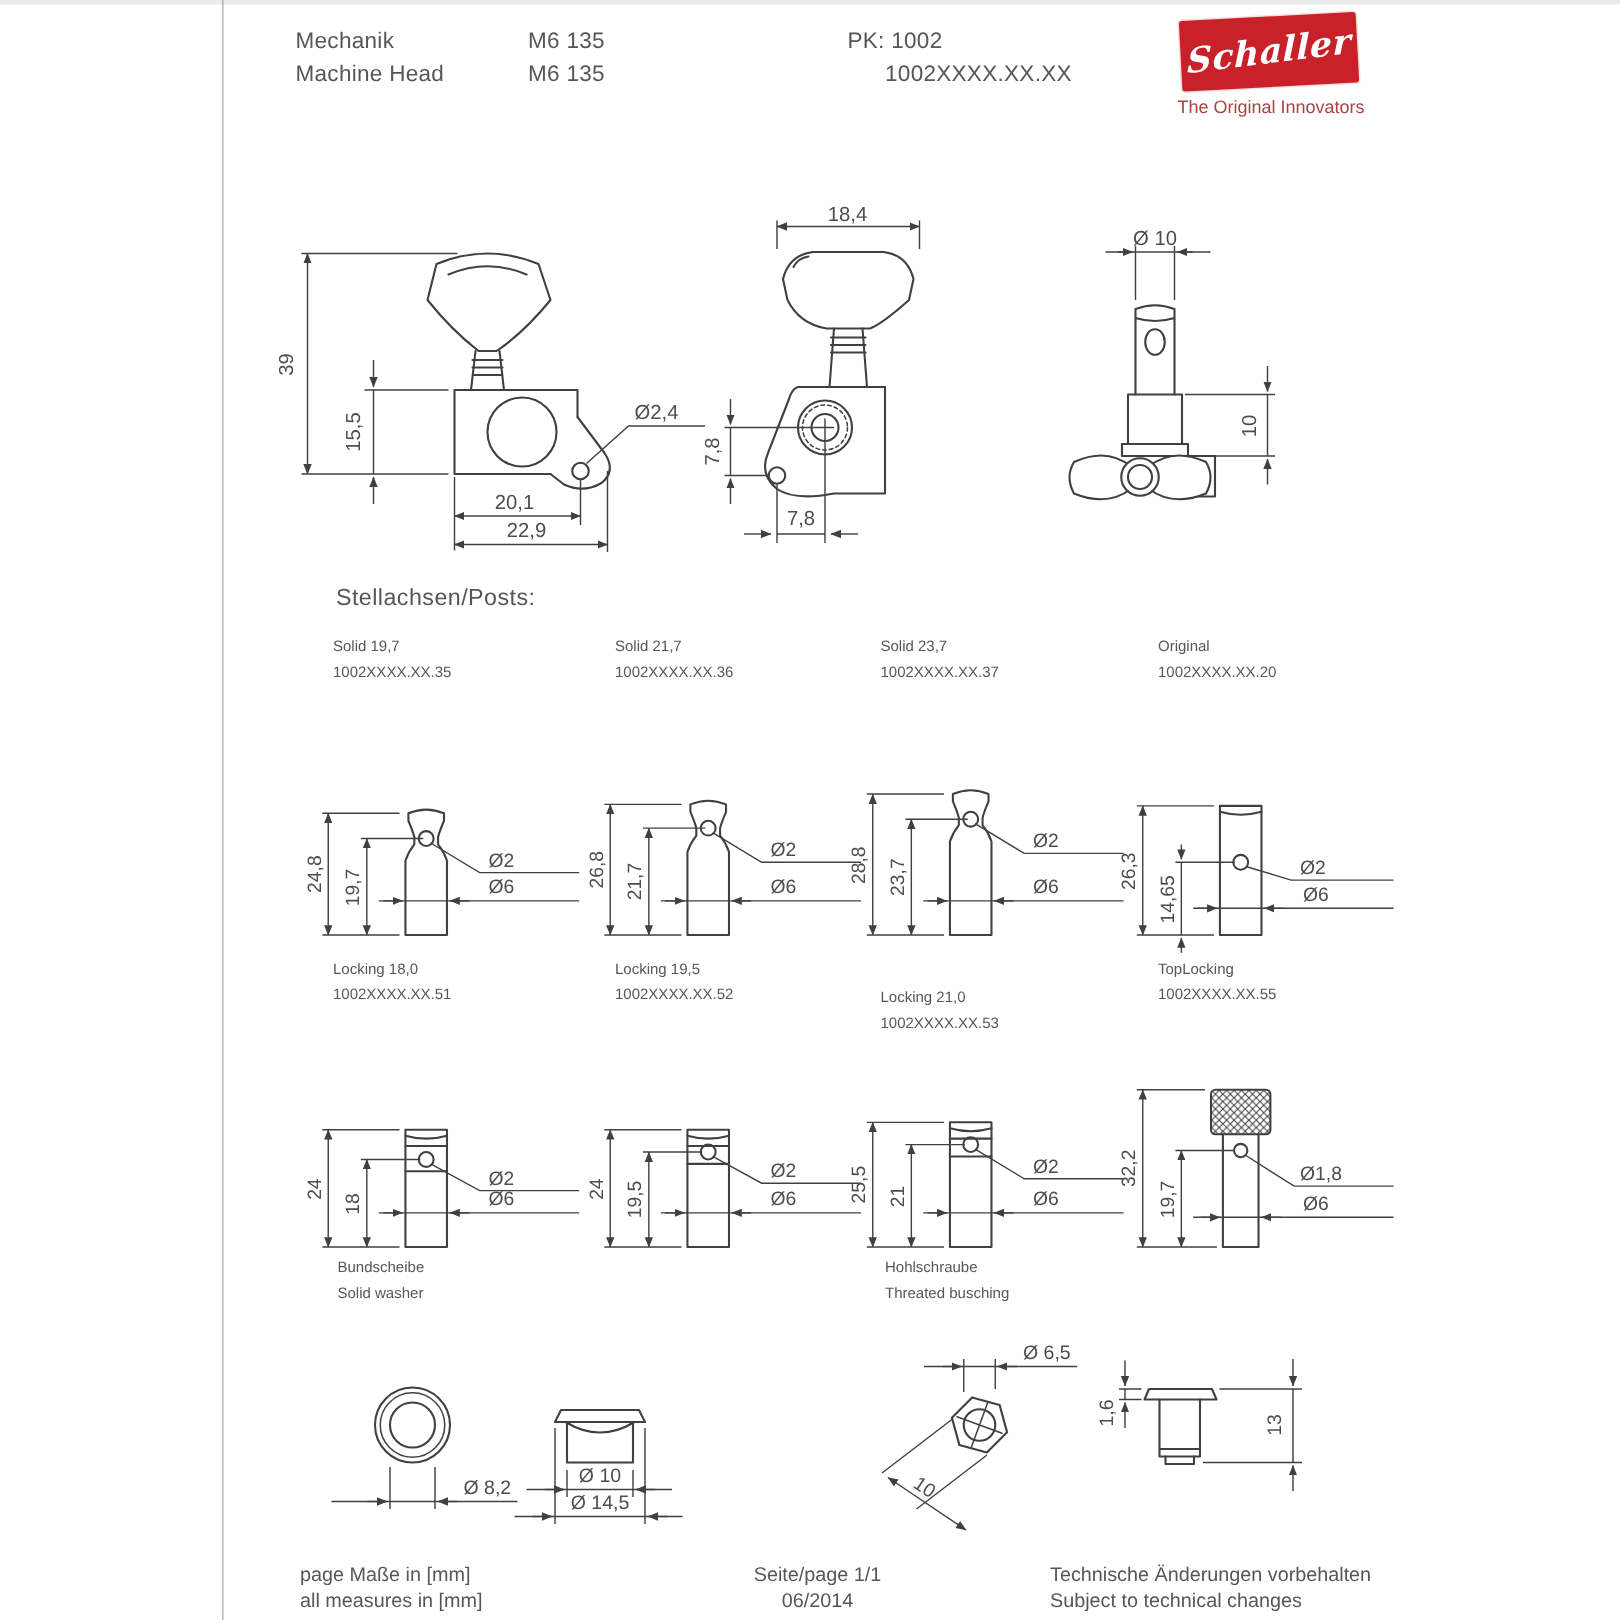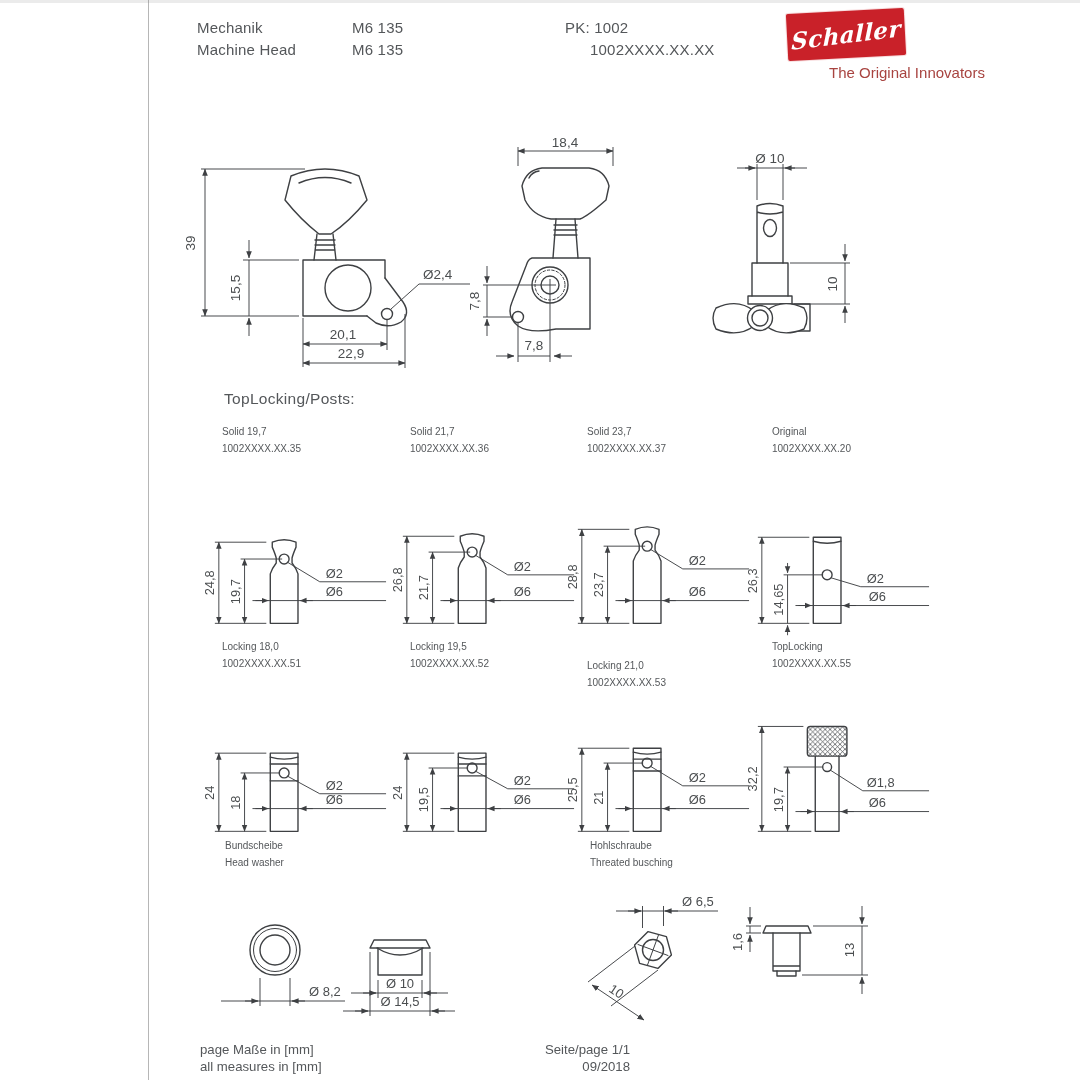--- a/index.html
+++ b/index.html
@@ -10,21 +10,21 @@
   .pageedge{left:148px;top:0;width:1px;height:1080px;background:#7a7a7a;opacity:.55}
   .t15{font-size:15px;letter-spacing:.2px;white-space:nowrap}
   .lbl{font-size:10px;line-height:16.5px;white-space:nowrap}
   .title{font-size:15.5px;letter-spacing:.3px;white-space:nowrap}
   .foot{font-size:13.2px;line-height:17px;white-space:nowrap}
   .logo{left:787px;top:11px;width:118px;height:47px;background:#c92129;transform:rotate(-3deg);
         border-radius:2px;display:flex;align-items:center;justify-content:center;
         box-shadow:0 0 0 1px rgba(201,33,41,.15)}
   .logo span{color:#fff;font-family:"DejaVu Serif",serif;font-style:italic;font-weight:bold;
         font-size:23px;transform:rotate(-4deg) skewX(-8deg);letter-spacing:.5px}
-  .tag{left:829px;top:64px;width:124px;font-size:15px;color:#a84440;text-align:right;white-space:nowrap}
+  .tag{left:785px;top:64px;width:124px;font-size:12px;color:#a84440;text-align:right;white-space:nowrap}
   svg.drw{position:absolute;overflow:visible}
   .ol{fill:none;stroke:#3e4043;stroke-width:1.4;stroke-linejoin:round;stroke-linecap:round}
   .olw{fill:#fff;stroke:#3e4043;stroke-width:1.4;stroke-linejoin:round;stroke-linecap:round}
   .dl{fill:none;stroke:#3e4043;stroke-width:.95;stroke-linecap:butt}
   .dsh{stroke-dasharray:2.5,2}
   .dt{font-family:"Liberation Sans",sans-serif;font-size:13px;fill:#4b4e50}
   .dt2{font-family:"Liberation Sans",sans-serif;font-size:13.5px;fill:#4b4e50}
 </style>
 </head>
 <body>
@@ -132,21 +132,21 @@
       <line x1="95" y1="30" x2="85" y2="30" marker-end="url(#arr)"></line>
       <path d="M90,125 H150 M94,166 H150"></path>
       <line x1="145" y1="106" x2="145" y2="123" marker-end="url(#arr)"></line>
       <line x1="145" y1="185" x2="145" y2="168" marker-end="url(#arr)"></line>
       <line x1="145" y1="125" x2="145" y2="166"></line>
     </g>
     <text class="dt2" x="70" y="25" text-anchor="middle">Ø 10</text>
     <text class="dt2" x="137" y="146" text-anchor="middle" transform="rotate(-90 137 146)">10</text>
   </svg>
 
-  <div class="abs title" style="left:224px;top:390px">TopLocking/Posts:</div>
+  <div class="abs title" style="left:224px;top:390px">Stellachsen/Posts:</div>
 
   <div class="abs lbl" style="left:222px;top:424px">
     <div>Solid 19,7</div>
     <div>1002XXXX.XX.35</div>
   </div>
   <div class="abs lbl" style="left:410px;top:424px">
     <div>Solid 21,7</div>
     <div>1002XXXX.XX.36</div>
   </div>
   <div class="abs lbl" style="left:587px;top:424px">
@@ -337,21 +337,21 @@
       <line x1="109" y1="118" x2="96" y2="118" marker-end="url(#arr)"></line>
     </g>
     <text class="dt" x="11" y="85" text-anchor="middle" transform="rotate(-90 11 85)">32,2</text>
     <text class="dt" x="37" y="106" text-anchor="middle" transform="rotate(-90 37 106)">19,7</text>
     <text class="dt" x="122" y="93">Ø1,8</text>
     <text class="dt" x="124" y="113">Ø6</text>
   </svg>
 
   <div class="abs lbl" style="left:225px;top:838px">
     <div>Bundscheibe</div>
-    <div>Head washer</div>
+    <div>Solid washer</div>
   </div>
 
   <svg class="drw" style="left:193px;top:888px" width="272" height="150" viewBox="0 0 272 150">
     <g class="ol">
       <circle cx="82" cy="62" r="25"></circle>
       <circle cx="82" cy="62" r="21.5" stroke-width="1"></circle>
       <circle cx="82" cy="62" r="15"></circle>
       <path d="M177,60 L181,52 H233 L237,60 Z"></path>
       <path d="M184,60 Q207,74 230,60"></path>
       <path d="M185,60 V87 M229,60 V87 M185,87 H229"></path>
@@ -408,17 +408,21 @@
     <text class="dt" x="104" y="28">Ø 6,5</text>
     <text class="dt" x="36" y="117" text-anchor="middle" transform="rotate(34 36 117)">10</text>
     <text class="dt" x="164" y="64" text-anchor="middle" transform="rotate(-90 164 64)">1,6</text>
     <text class="dt" x="276" y="72" text-anchor="middle" transform="rotate(-90 276 72)">13</text>
   </svg>
 
   <div class="abs foot" style="left:200px;top:1041px">
     <div>page Maße in [mm]</div>
     <div>all measures in [mm]</div>
   </div>
-  <div class="abs foot" style="left:460px;top:1041px;width:170px;text-align:right">
+  <div class="abs foot" style="left:460px;top:1041px;width:170px;text-align:center">
     <div>Seite/page 1/1</div>
-    <div>09/2018</div>
+    <div>06/2014</div>
+  </div>
+  <div class="abs foot" style="left:700px;top:1041px">
+    <div>Technische Änderungen vorbehalten</div>
+    <div>Subject to technical changes</div>
   </div>
 </div>
 
 </body></html>

